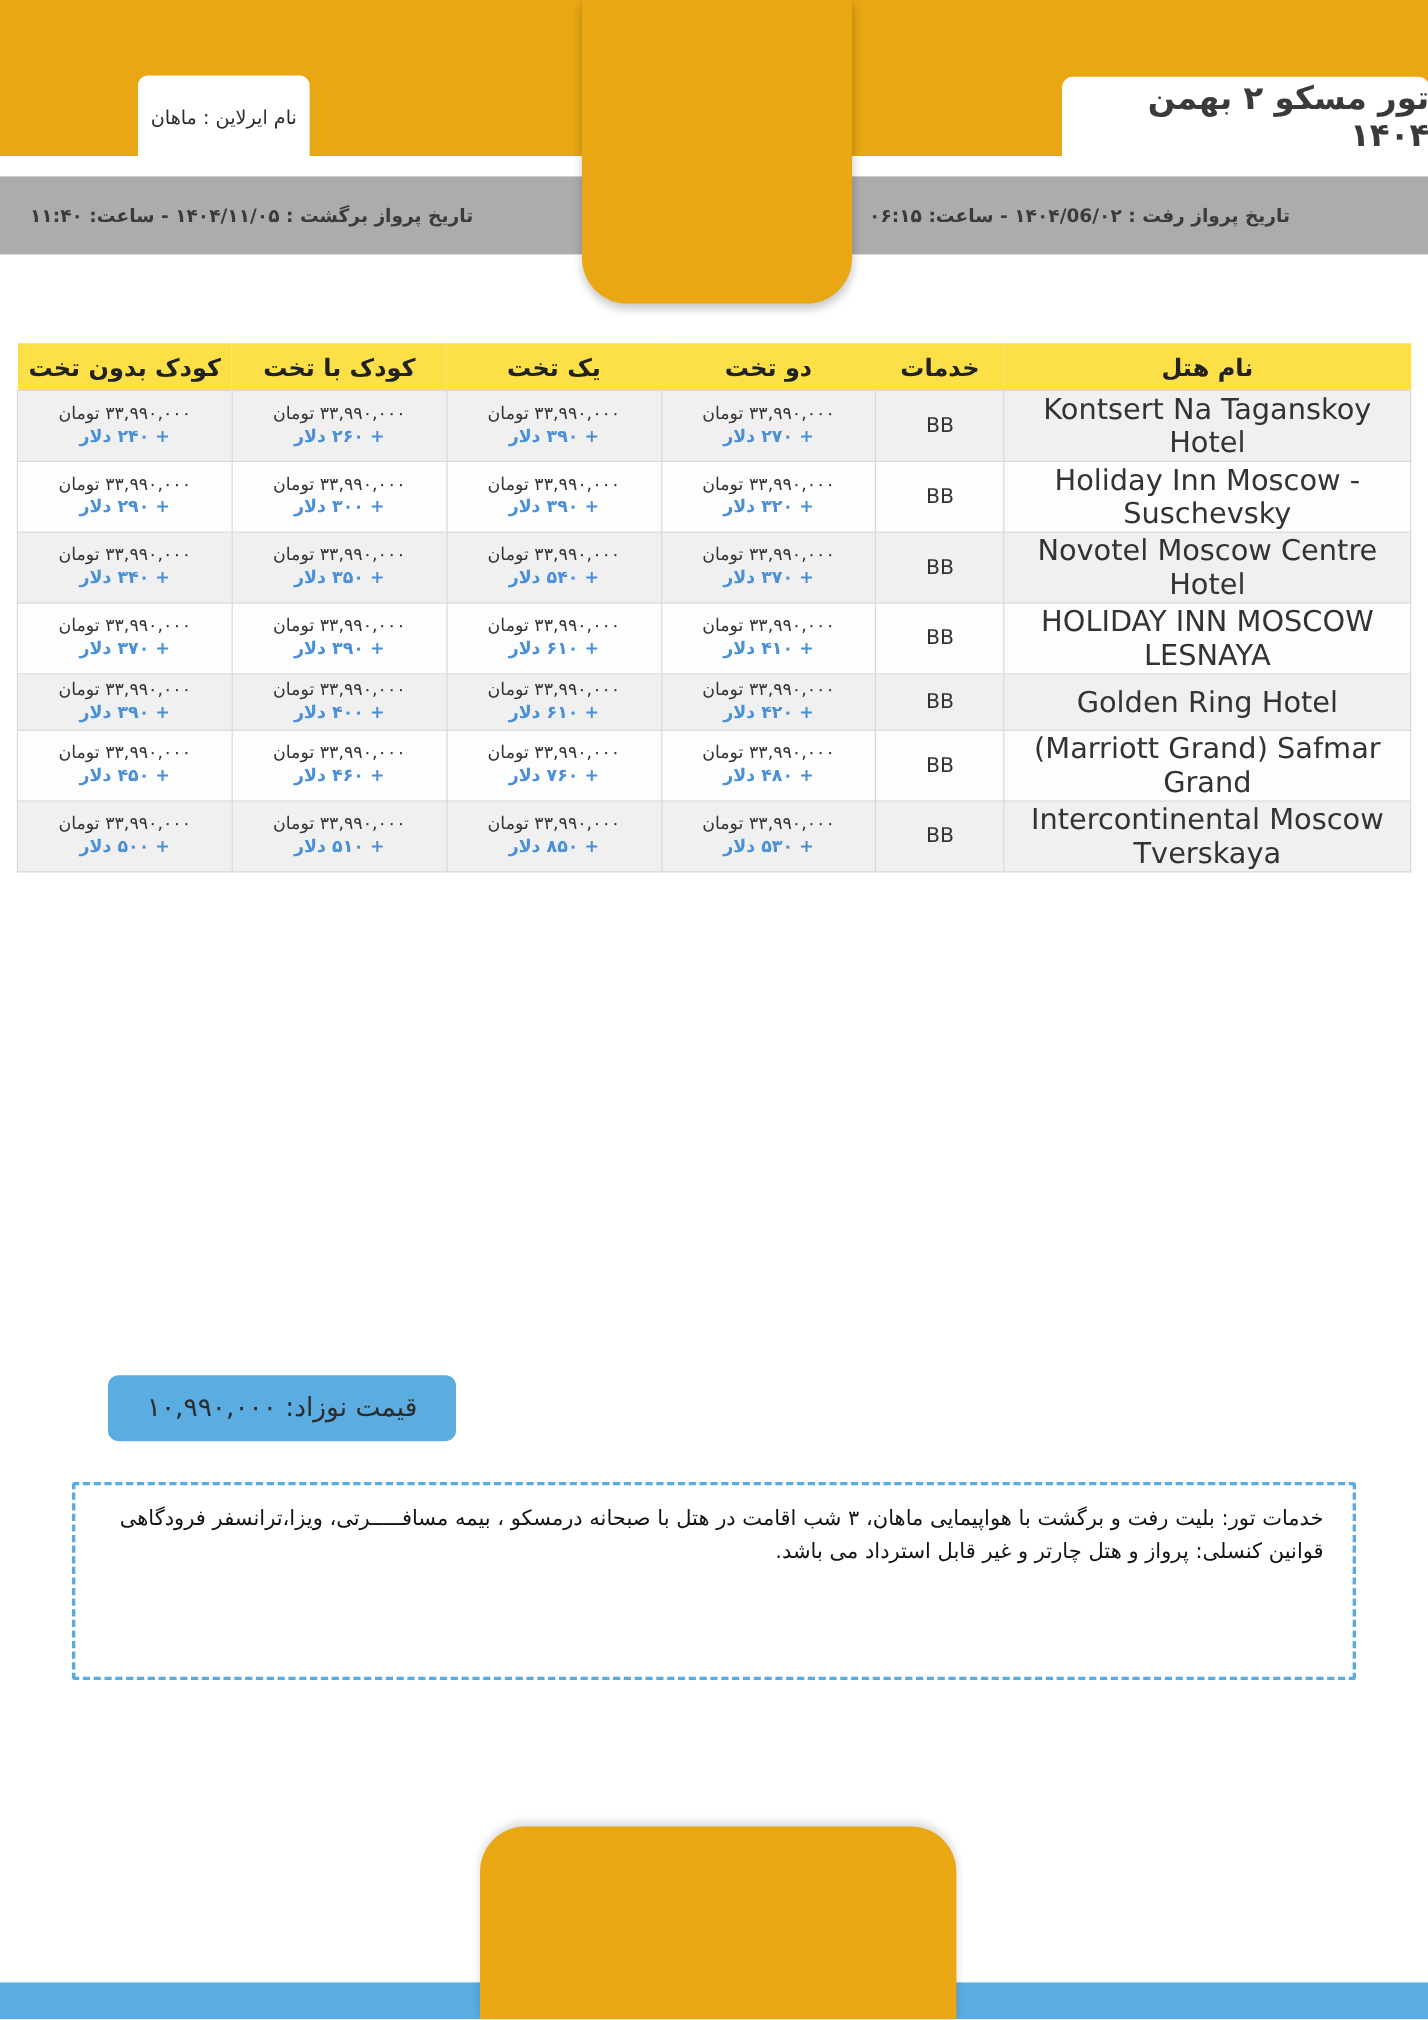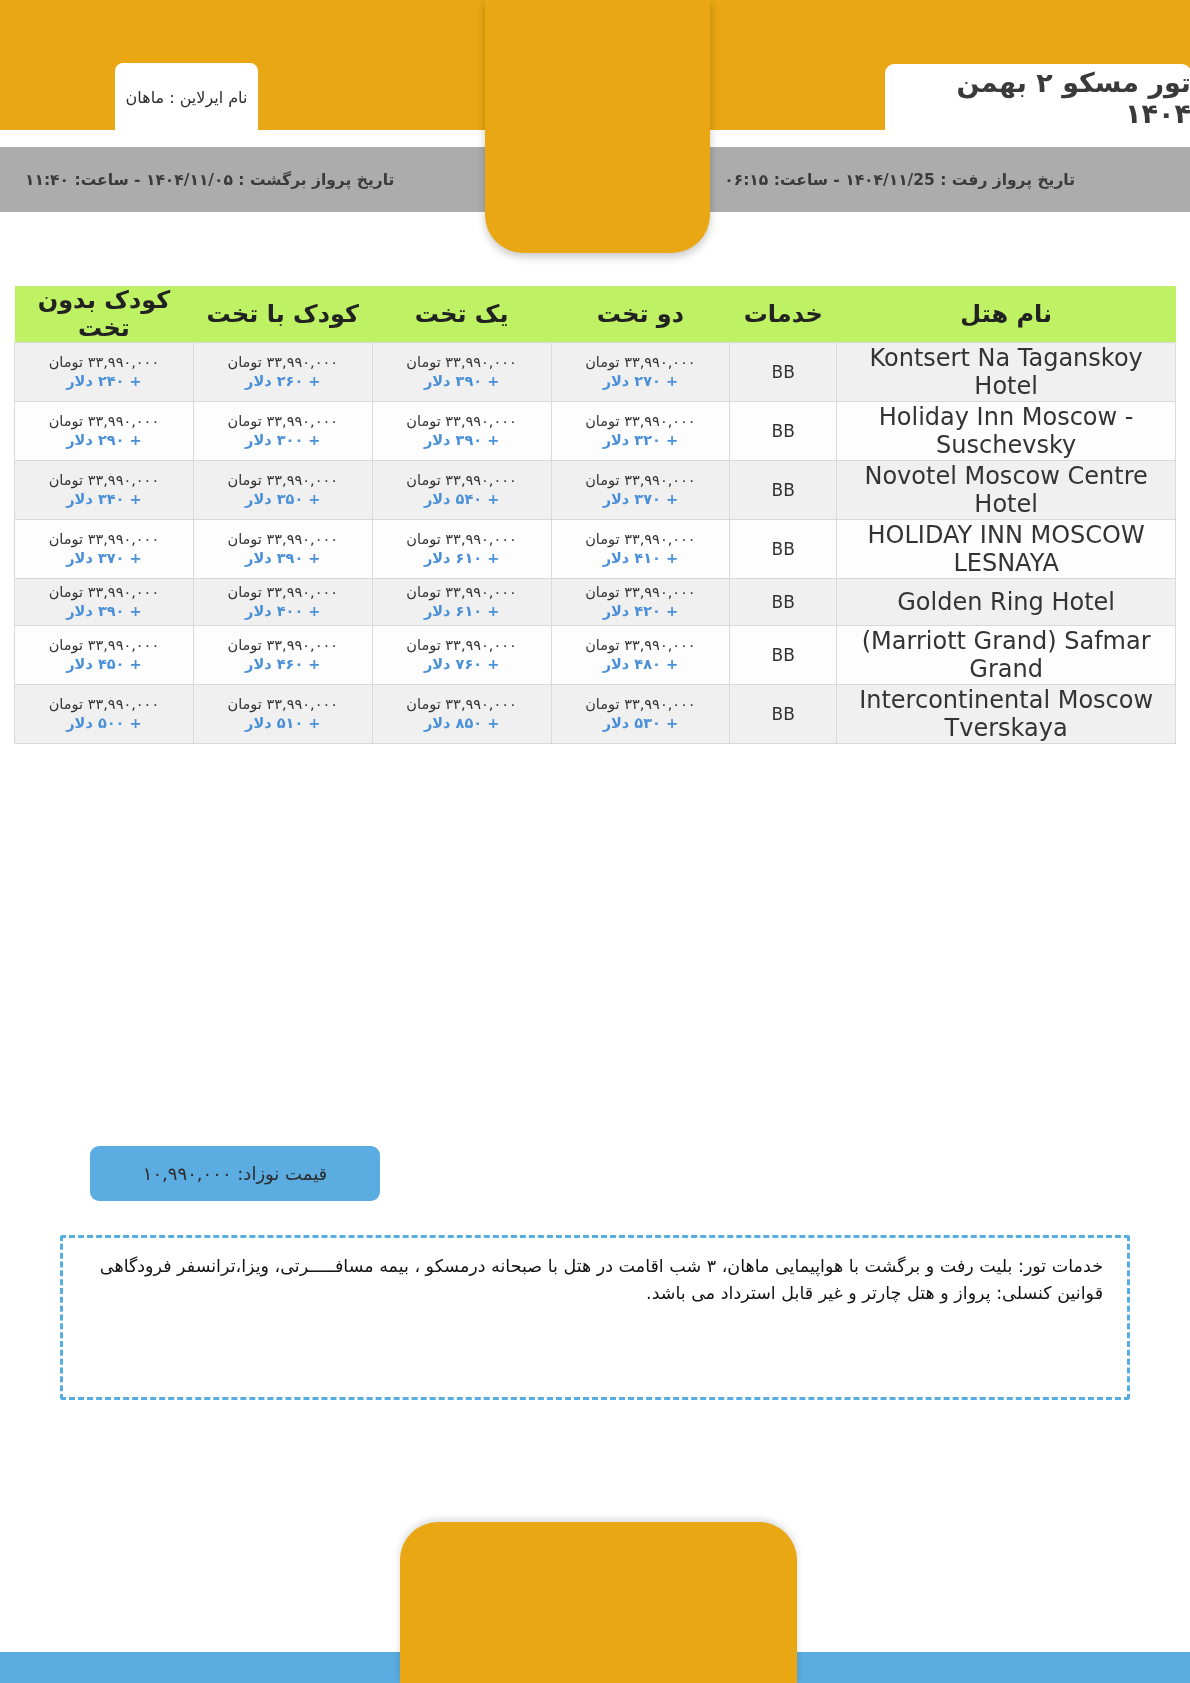--- a/index.html
+++ b/index.html
@@ -37,38 +37,38 @@
     font-size:15.5px; font-weight:bold; color:#3b3b3b;
   }
   .depart { right:115px; }
   .return { left:25px; }
   
   .price-table {
     position:absolute; top:286px; left:14px; width:1162px;
     border-collapse:collapse; direction:rtl; text-align:center; z-index:2;
   }
   .price-table thead th {
-    background:#bef264; height:39px; font-size:24px; font-weight:bold; color:#222222;
+    background:#fde047; height:39px; font-size:20px; font-weight:bold; color:#222222;
     border:none; padding:0;
   }
   .price-table tbody td {
     border:1px solid #d9d9d9; height:44px; padding:1px 4px;
   }
   .price-table tbody tr:nth-child(odd)  { background:#f0f0f0; }
   .price-table tbody tr:nth-child(even) { background:#fdfdfd; }
   .hotel-cell { font-size:24px; color:#333333; }
   .svc-cell   { font-size:17px; color:#333333; }
   .toman { display:block; font-size:14.5px; font-weight:normal; color:#333333; line-height:19px; }
   .usd   { display:block; font-size:14.5px; font-weight:bold; color:#4A90D8; line-height:19px; }
   
   .infant-badge {
     position:absolute; top:1146px; left:90px; width:290px; height:55px;
     background:#5BACE0; border-radius:9px; direction:rtl;
     display:flex; align-items:center; justify-content:center;
-    font-size:18px; color:#2c2c2c;
+    font-size:22px; color:#2c2c2c;
   }
   
   .notes-box {
     position:absolute; top:1235px; left:60px; width:1070px; height:165px;
     box-sizing:border-box; border:3px dashed #57ADE2; border-radius:3px;
     direction:rtl; text-align:right; padding:15px 24px;
     font-size:17.5px; line-height:27px; color:#141414; z-index:2;
   }
   .notes-box p { margin:0; }
   
@@ -89,21 +89,21 @@
 
   <div class="airline-box">
     <span dir="rtl">نام ایرلاین : ماهان</span>
   </div>
 
   <div class="title-box">
     <span dir="rtl">تور مسکو ۲ بهمن ۱۴۰۴</span>
   </div>
 
   <div class="info-bar">
-    <div class="txt depart" dir="rtl">تاریخ پرواز رفت : ۱۴۰۴/۱۱/25 - ساعت: ۰۶:۱۵</div>
+    <div class="txt depart" dir="rtl">تاریخ پرواز رفت : ۱۴۰۴/06/۰۲ - ساعت: ۰۶:۱۵</div>
     <div class="txt return" dir="rtl">تاریخ پرواز برگشت : ۱۴۰۴/۱۱/۰۵ - ساعت: ۱۱:۴۰</div>
   </div>
 
   <table class="price-table">
     <colgroup>
       <col style="width:339px">
         <col style="width:107px">
       <col style="width:179px">
         <col style="width:179px">
       <col style="width:179px">

